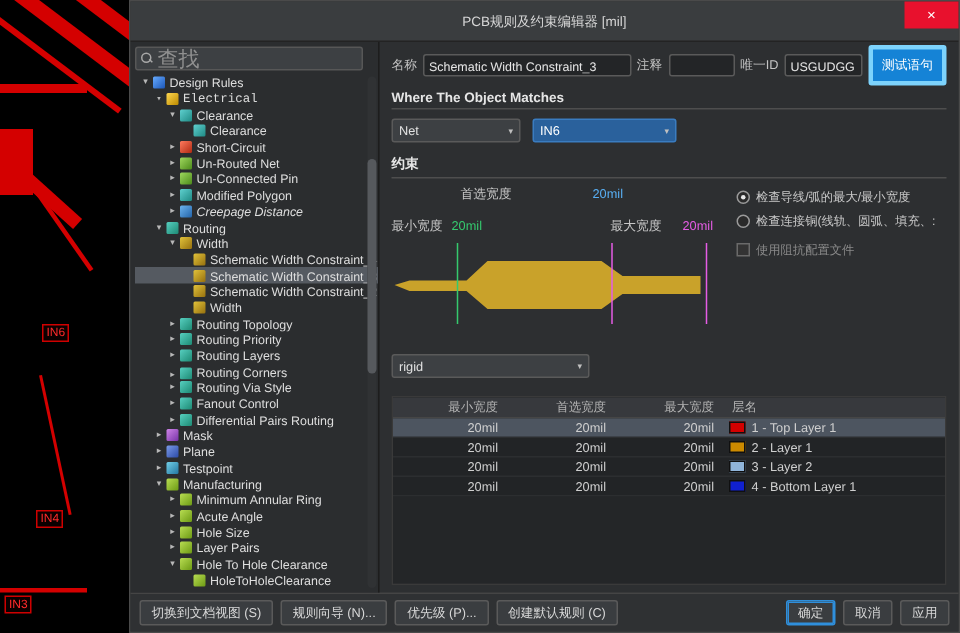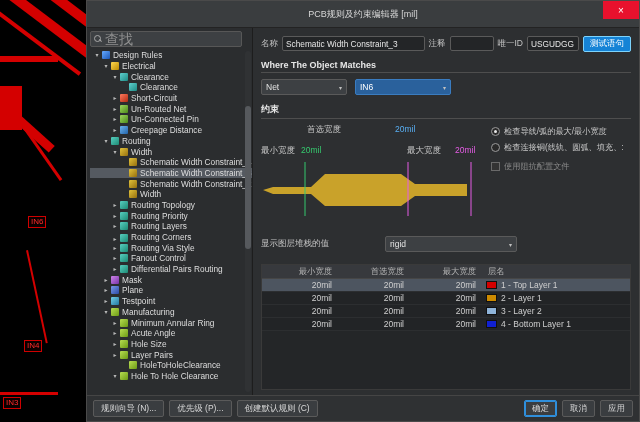--- a/index.html
+++ b/index.html
@@ -51,21 +51,21 @@
   .i-manufacturing,.i-mfg-rule{background:linear-gradient(135deg,#b8dd52,#6d9a14)}
 
   
   .main-panel{flex:1;min-width:0;background:#2d2f31;padding:5px 8px;display:flex;flex-direction:column;color:#c8c8c8;overflow:hidden}
   .name-row{display:flex;align-items:center;gap:4px;height:17px;margin-top:2px}
   .flabel{font-size:8.5px;color:#c4c4c4;white-space:nowrap}
   .tinput{background:#232527;border:1px solid #5a5a5a;border-radius:2px;height:15px;color:#e6e6e6;font-size:8.3px;padding:0 3px;font-family:inherit;min-width:0}
   .grow{flex:1}
   .w-comment{width:44px}
   .w-uid{width:52px}
-  .btn-blue{background:#1583d6;border:1px solid #7dd3fc;border-radius:2px;color:#fff;font-size:8.5px;height:16px;padding:0 6px;white-space:nowrap;font-family:Liberation Mono, monospace;cursor:pointer}
+  .btn-blue{background:#1583d6;border:3px solid #7dd3fc;border-radius:2px;color:#fff;font-size:8.5px;height:27px;padding:0 6px;white-space:nowrap;font-family:Liberation Mono, monospace;cursor:pointer}
   .section-h{margin-top:8px;font-size:9px;font-weight:bold;color:#e6e6e6;border-bottom:1px solid #4e4e4e;padding-bottom:2px}
   .dd-row{display:flex;gap:8px;margin-top:6px}
   .dd{height:16px;border:1px solid #5a5a5a;border-radius:2px;background:#3d4043;display:flex;align-items:center;justify-content:space-between;padding:0 4px;font-size:8.5px;color:#e2e2e2;cursor:pointer}
   .dd .car{font-size:6px;color:#c0c0c0;margin-left:6px}
   .dd.w-scope{width:86px}
   .dd.blue{background:#2a619c;border-color:#3a7cc0;width:96px;color:#fff}
   .dd.w-stack{width:132px}
 
   .c-area{position:relative;height:132px;margin-top:5px}
   .cpos{position:absolute;font-size:8.5px;white-space:nowrap}
@@ -135,21 +135,21 @@
         <div class="searchbox">
           <span class="mag"></span>
           <input class="search-input" placeholder="查找" style="">
         </div>
         <div class="tree">
             <div class="tree-row" style="padding-left: 3px;">
               <span class="arrow">▾</span>
               <span class="ticon i-design-rules"></span>
               <span class="tlabel">Design Rules</span>
             </div>
-            <div class="tree-row" style="padding-left: 12px;">
+            <div class="tree-row" style="padding-left: 12px; font-family: Liberation Mono, monospace;">
               <span class="arrow">▾</span>
               <span class="ticon i-electrical"></span>
               <span class="tlabel">Electrical</span>
             </div>
             <div class="tree-row" style="padding-left: 21px;">
               <span class="arrow">▾</span>
               <span class="ticon i-clearance"></span>
               <span class="tlabel">Clearance</span>
             </div>
             <div class="tree-row" style="padding-left: 30px;">
@@ -167,20 +167,25 @@
               <span class="ticon i-unrouted-net"></span>
               <span class="tlabel">Un-Routed Net</span>
             </div>
             <div class="tree-row" style="padding-left: 21px;">
               <span class="arrow">▸</span>
               <span class="ticon i-unconnected-pin"></span>
               <span class="tlabel">Un-Connected Pin</span>
             </div>
             <div class="tree-row" style="padding-left: 21px;">
               <span class="arrow">▸</span>
+              <span class="ticon i-modified-polygon"></span>
+              <span class="tlabel">Modified Polygon</span>
+            </div>
+            <div class="tree-row" style="padding-left: 21px; font-style: italic;">
+              <span class="arrow">▸</span>
               <span class="ticon i-creepage"></span>
               <span class="tlabel">Creepage Distance</span>
             </div>
             <div class="tree-row" style="padding-left: 12px;">
               <span class="arrow">▾</span>
               <span class="ticon i-routing"></span>
               <span class="tlabel">Routing</span>
             </div>
             <div class="tree-row" style="padding-left: 21px;">
               <span class="arrow">▾</span>
@@ -275,29 +280,29 @@
             <div class="tree-row" style="padding-left: 21px;">
               <span class="arrow">▸</span>
               <span class="ticon i-mfg-rule"></span>
               <span class="tlabel">Hole Size</span>
             </div>
             <div class="tree-row" style="padding-left: 21px;">
               <span class="arrow">▸</span>
               <span class="ticon i-mfg-rule"></span>
               <span class="tlabel">Layer Pairs</span>
             </div>
+            <div class="tree-row" style="padding-left: 21px;">
+              <span class="arrow">▾</span>
+              <span class="ticon i-mfg-rule"></span>
+              <span class="tlabel">Hole To Hole Clearance</span>
+            </div>
             <div class="tree-row" style="padding-left: 30px;">
               <span class="arrow"></span>
               <span class="ticon i-mfg-rule"></span>
               <span class="tlabel">HoleToHoleClearance</span>
-            </div>
-            <div class="tree-row" style="padding-left: 21px;">
-              <span class="arrow">▾</span>
-              <span class="ticon i-mfg-rule"></span>
-              <span class="tlabel">Hole To Hole Clearance</span>
             </div>
           </div>
         <div class="vscroll">
           <div class="vthumb"></div>
         </div>
       </div>
 
       <div class="main-panel">
 
         <div class="name-row">
@@ -349,21 +354,20 @@
               <span class="rdot"></span>
               <span class="rtext">检查连接铜(线轨、圆弧、填充、:</span>
             </div>
             <div class="radio-row check-row">
               <span class="cbox"></span>
               <span class="rtext dim">使用阻抗配置文件</span>
             </div>
           </div>
 
           <div class="stack-row">
-            <span class="flabel">显示图层堆栈的值</span>
             <div class="dd w-stack">
               <span>rigid</span>
               <span class="car">▾</span>
             </div>
           </div>
         </div>
 
         <div class="wtable">
           <div class="thead">
               <div class="tcell h num">最小宽度</div>
@@ -410,20 +414,21 @@
               </div>
             </div>
           <div class="tfill"></div>
         </div>
 
       </div>
     </div>
 
     <div class="footer">
       <div class="f-left">
+          <button class="fbtn">切换到文档视图 (S)</button>
           <button class="fbtn">规则向导 (N)...</button>
           <button class="fbtn">优先级 (P)...</button>
           <button class="fbtn">创建默认规则 (C)</button>
         </div>
       <div class="f-right">
           <button class="fbtn primary">确定</button>
           <button class="fbtn">取消</button>
           <button class="fbtn">应用</button>
         </div>
     </div>

